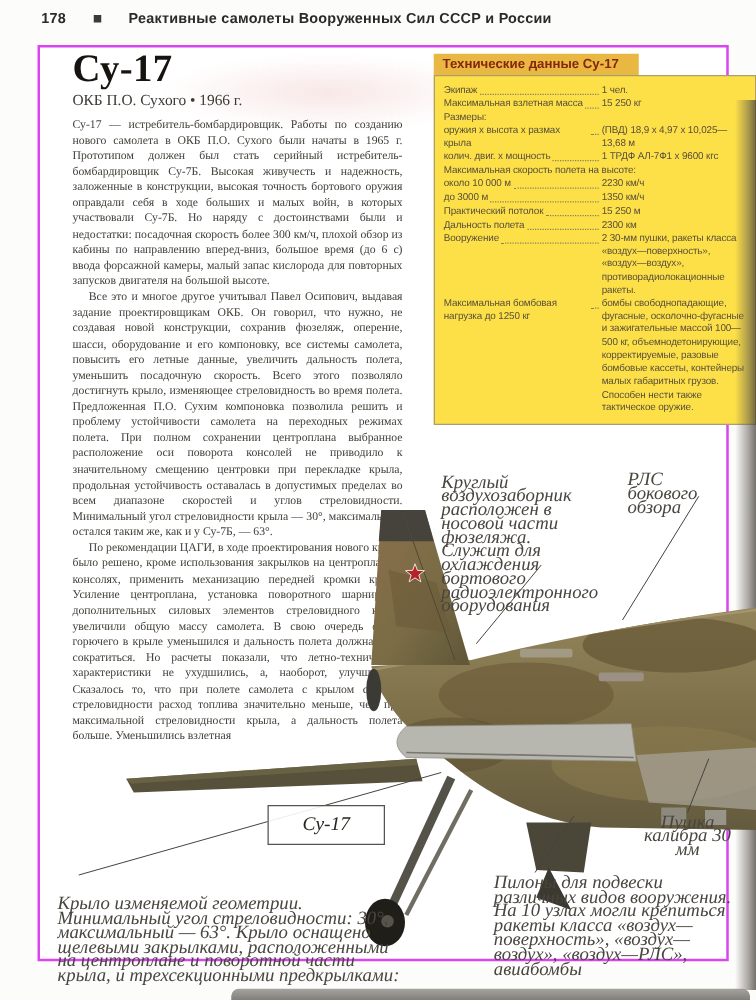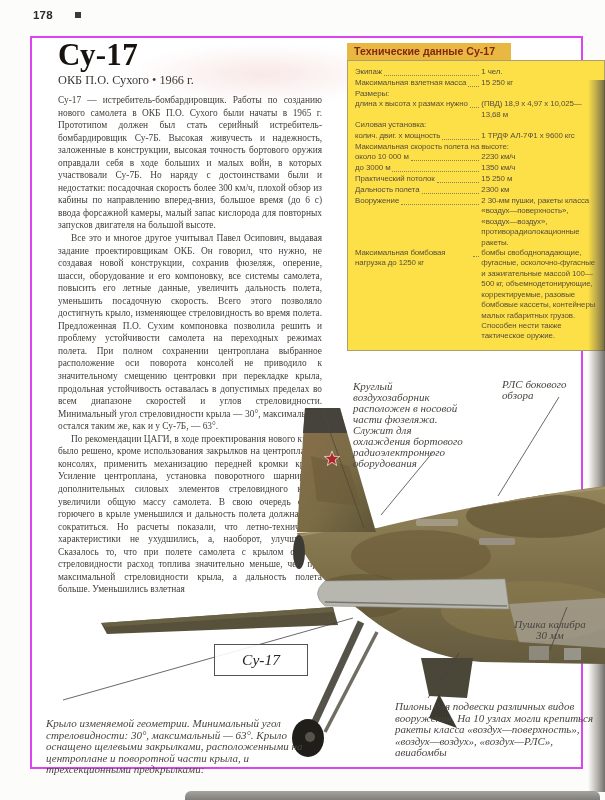--- a/index.html
+++ b/index.html
@@ -35,37 +35,38 @@
   .specs-body{width:258px;box-sizing:border-box;background:#fde047;border:1px solid #ab9f70;
       padding:6px 6px 8px 7px;font-family:"Liberation Sans","DejaVu Sans",sans-serif;
       font-size:7.9px;line-height:10.4px;color:#574f3b;letter-spacing:-.1px;}
   .spec-row{display:flex;align-items:flex-start;}
   .sl{flex:0 0 52%;display:flex;min-width:0;}
   .sl .t{flex:0 1 auto;}
   .dots{flex:1 1 auto;min-width:6px;border-bottom:1px dotted #8a8164;margin:0 2px 2px 2px;height:8px;}
   .sv{flex:1 1 auto;}
   .sect{flex:1;}
   
-  .ann{position:absolute;font-style:italic;font-size:11px;line-height:11px;color:#49453f;z-index:4;}
+  .ann{position:absolute;font-style:italic;font-size:15px;line-height:11px;color:#49453f;z-index:4;}
   .ann-intake{left:321px;top:343px;width:114px;}
   .ann-radar{left:470px;top:341px;width:86px;}
-  .ann-gun{left:482px;top:581px;width:72px;text-align:center;}
+  .ann-gun{left:482px;top:615px;width:72px;text-align:center;}
   .cap-wing{left:14px;top:660px;width:276px;line-height:11.6px;margin-top:20px;}
   .cap-pylons{left:363px;top:663px;width:200px;line-height:11.6px;}
   .label-box{position:absolute;left:182px;top:606px;width:92px;height:30px;border:1px solid #56534e;
       background:rgba(255,255,255,.9);display:flex;align-items:center;justify-content:center;
       font-style:italic;font-size:15.5px;color:#26231f;z-index:4;}
   .plane{position:absolute;left:29px;top:358px;width:545px;height:368px;z-index:1;}
 </style>
 </head>
 <body>
 
 <div class="runhead">
   <span>178</span>
   <span class="sq"></span>
+  <span>Реактивные самолеты Вооруженных Сил СССР и России</span>
 </div>
 
 <div class="frame">
   <div class="ghost"></div>
 
   <div class="title-block">
     <h1 class="title">Су-17</h1>
     <div class="subtitle">ОКБ П.О. Сухого • 1966 г.</div>
   </div>
 
@@ -90,27 +91,24 @@
             <span class="t">Максимальная взлетная масса</span>
             <span class="dots"></span>
           </span>
           <span class="sv">15 250 кг</span>
         </div>
         <div class="spec-row">
           <span class="sect">Размеры:</span>
         </div>
         <div class="spec-row">
           <span class="sl">
-            <span class="t">длина х высота х размах нужно</span>
+            <span class="t">оружия х высота х размах крыла</span>
             <span class="dots"></span>
           </span>
           <span class="sv">(ПВД) 18,9 х 4,97 х 10,025—13,68 м</span>
-        </div>
-        <div class="spec-row">
-          <span class="sect">Силовая установка:</span>
         </div>
         <div class="spec-row">
           <span class="sl">
             <span class="t">колич. двиг. х мощность</span>
             <span class="dots"></span>
           </span>
           <span class="sv">1 ТРДФ АЛ-7Ф1 х 9600 кгс</span>
         </div>
         <div class="spec-row">
           <span class="sect">Максимальная скорость полета на высоте:</span>

